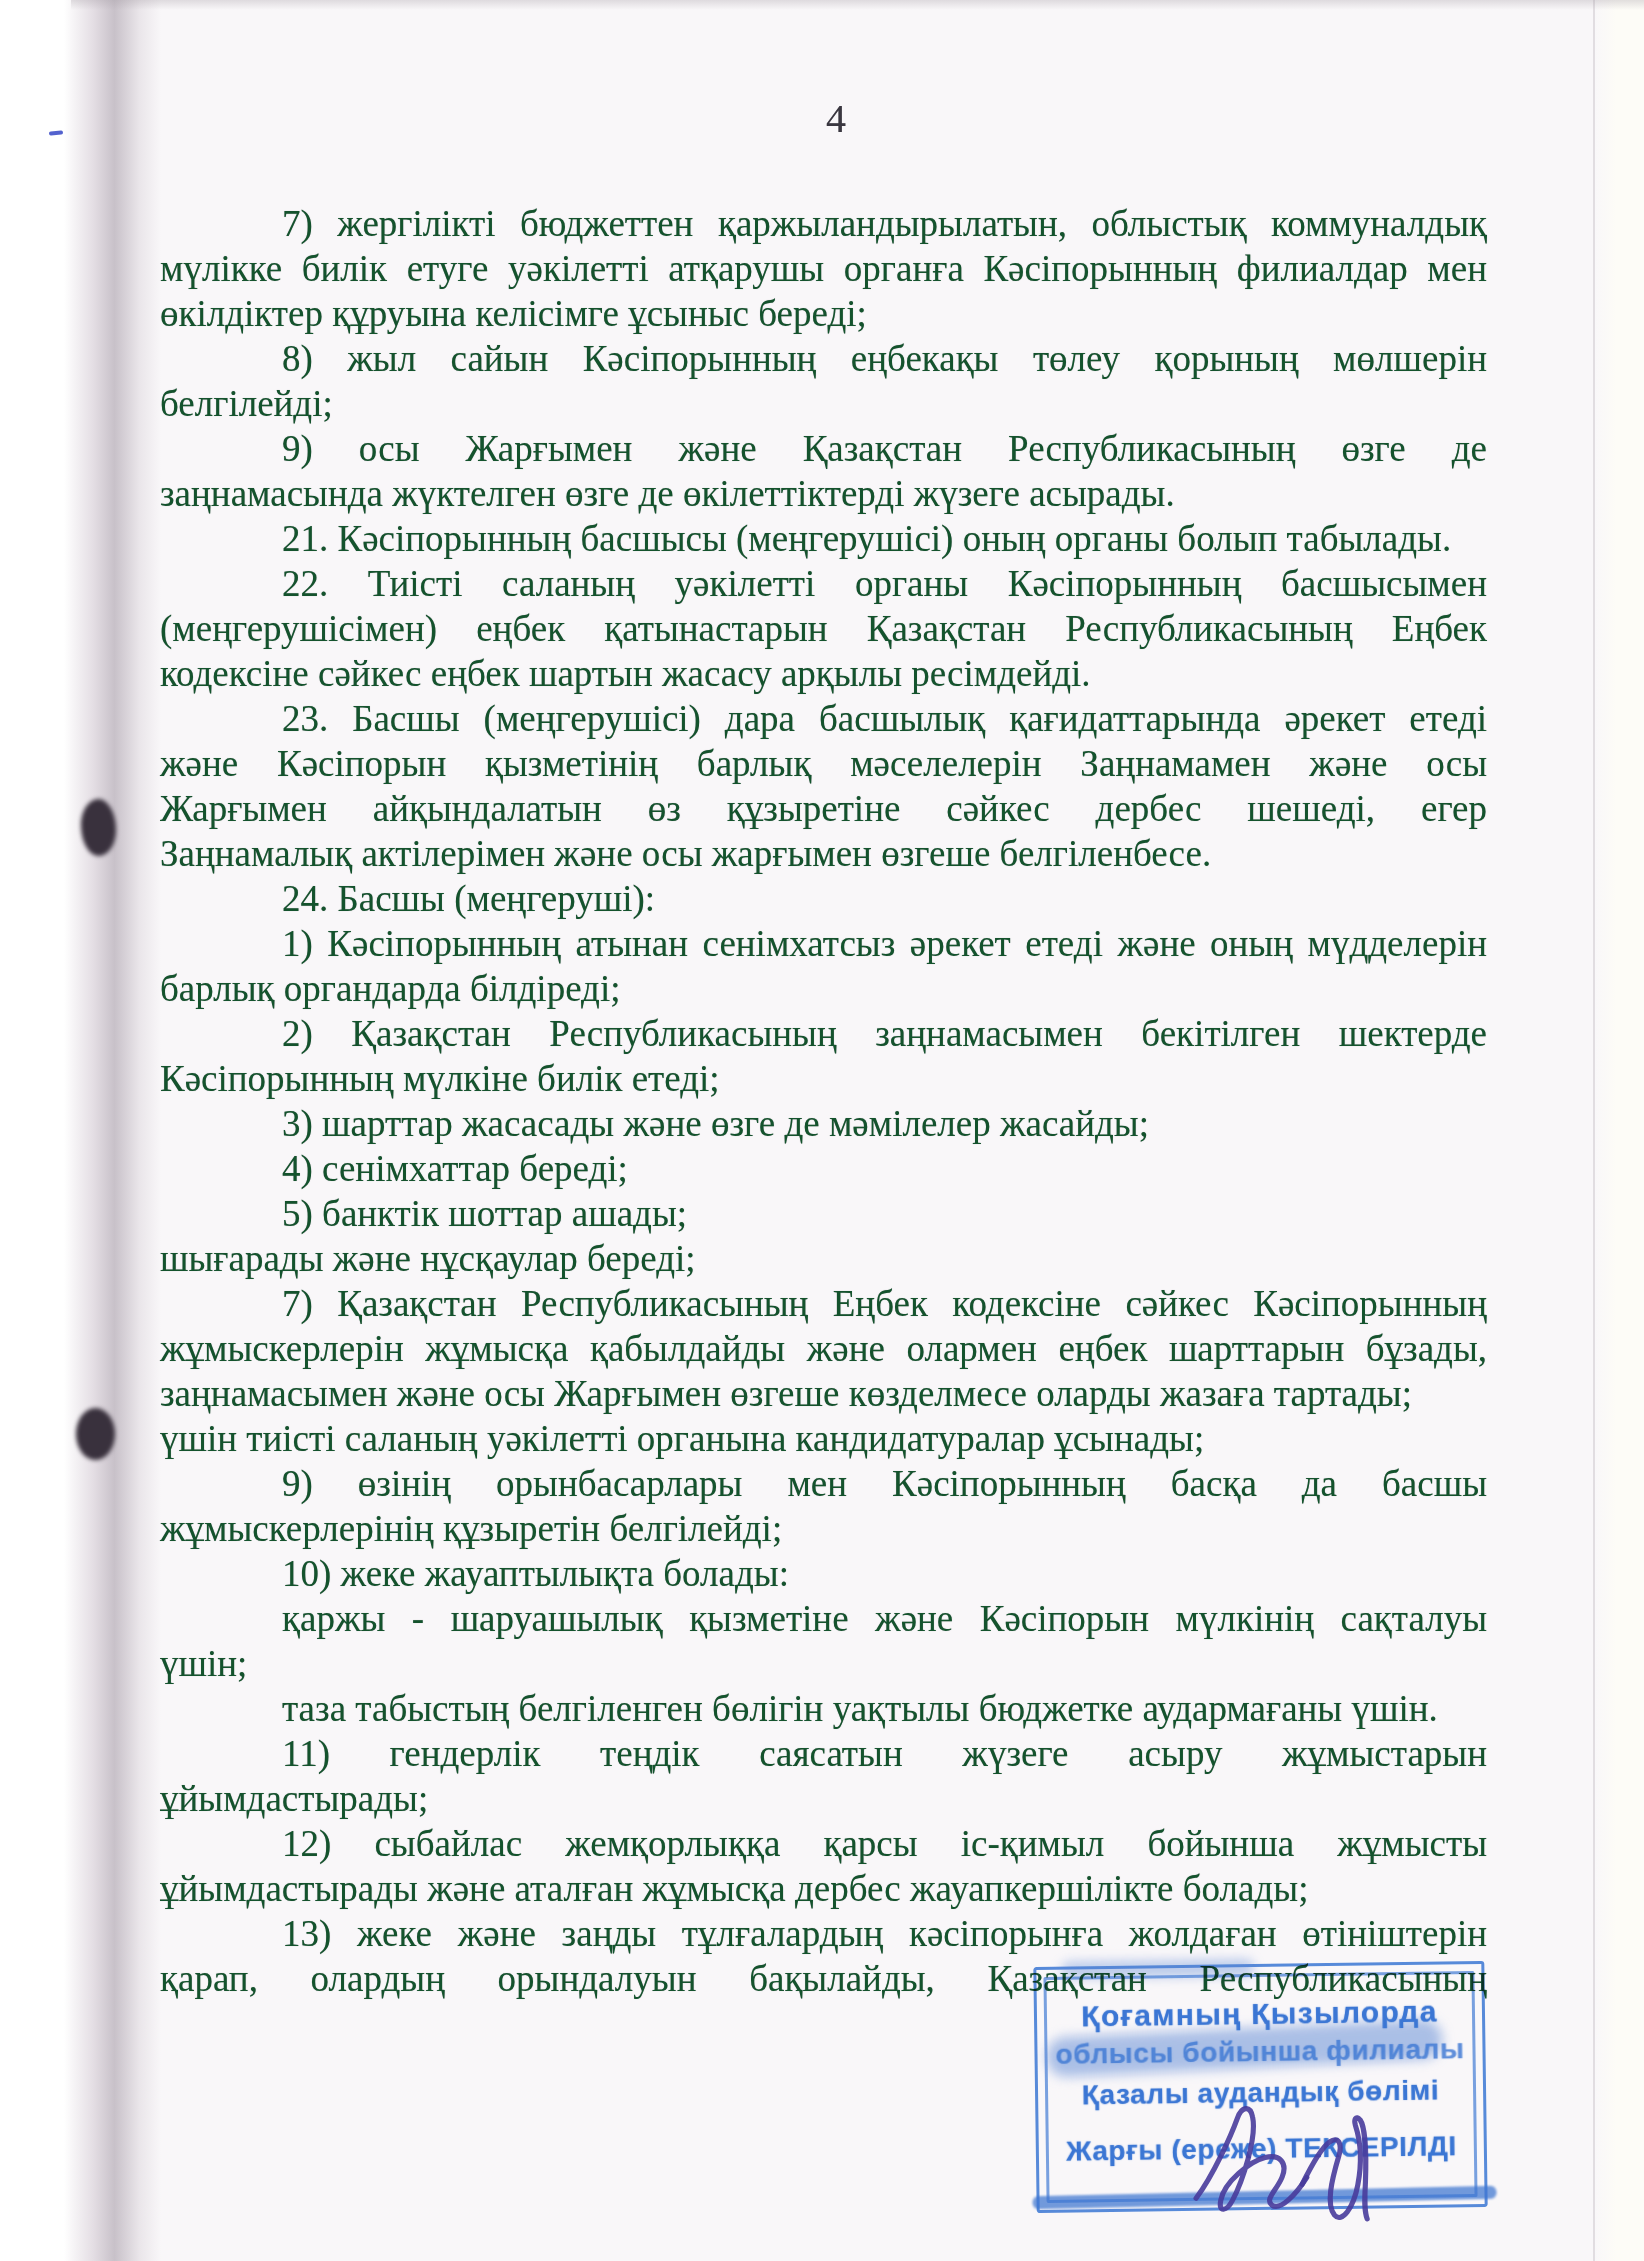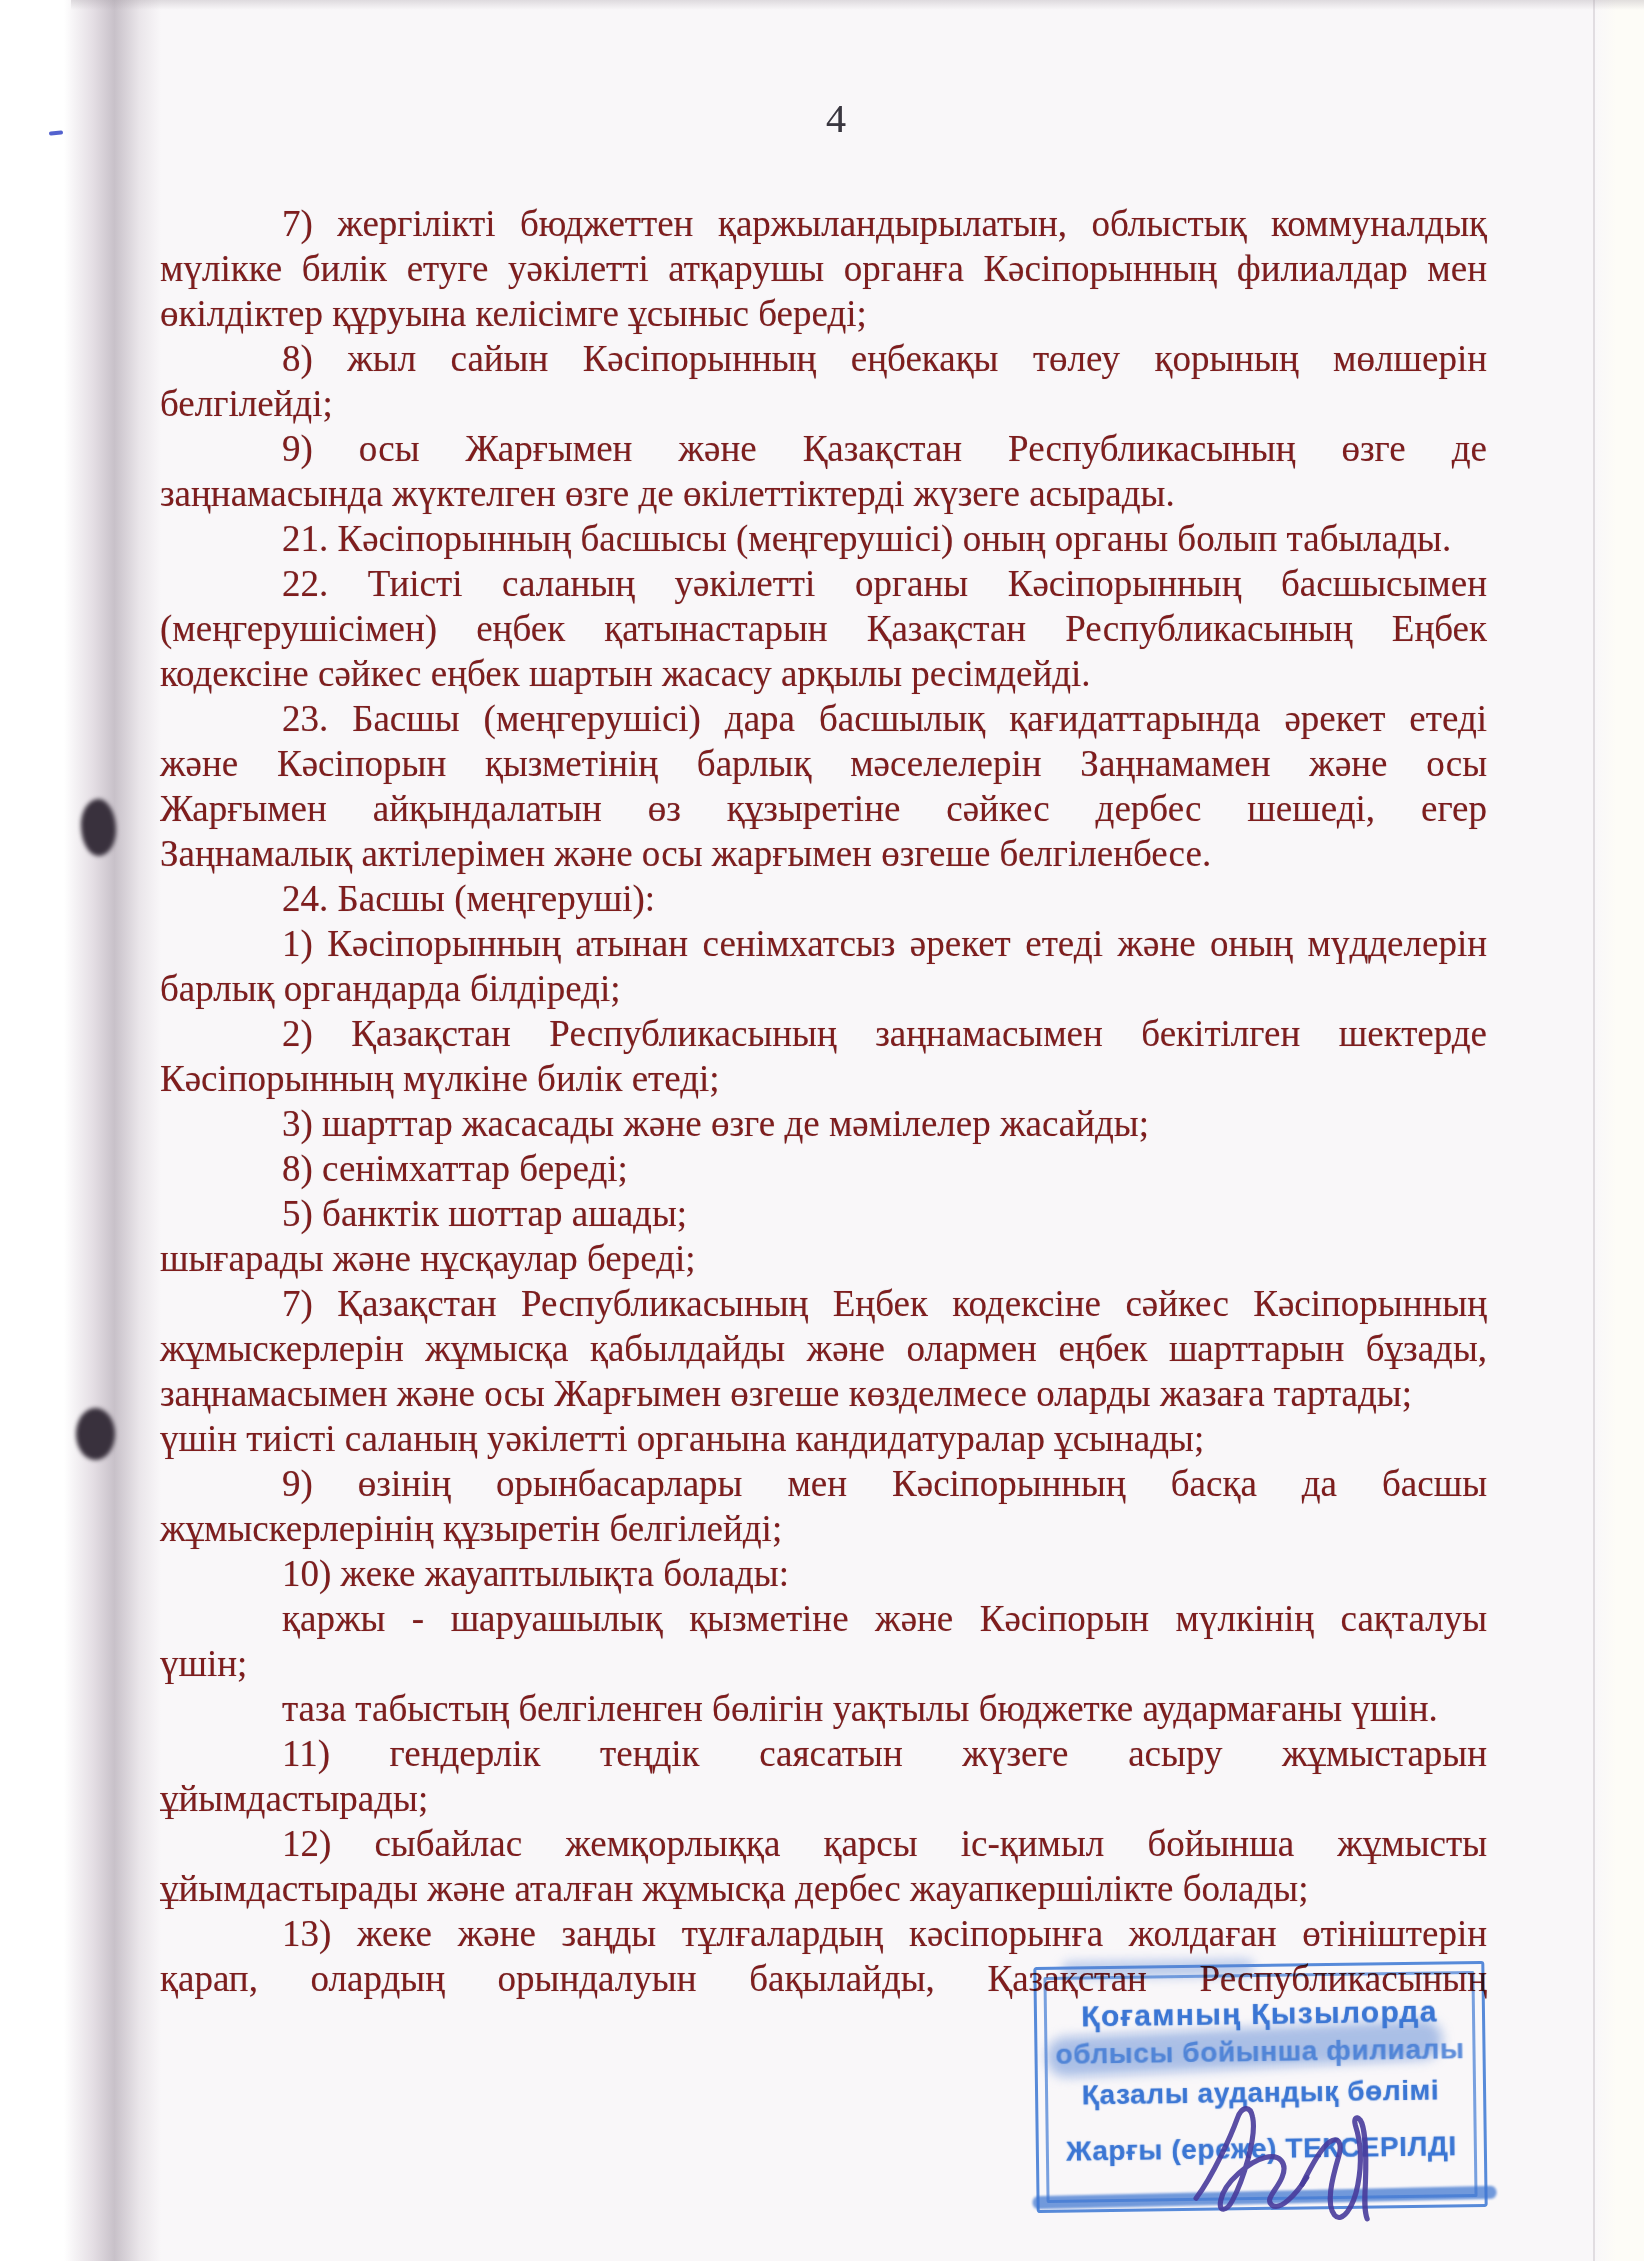--- a/index.html
+++ b/index.html
@@ -20,21 +20,21 @@
   
   .hole{position:absolute;background:#39313d;filter:blur(1.9px);}
   .hole-1{left:81px;top:799px;width:35px;height:57px;border-radius:50% 50% 50% 50%/45% 55% 45% 55%;}
   .hole-2{left:76px;top:1408px;width:39px;height:52px;border-radius:50%;}
   .pen-dash{position:absolute;left:49px;top:131px;width:14px;height:3.9px;background:#3547c6;
     border-radius:1.9px;transform:rotate(-5deg);opacity:.85;}
   
   .page-number{position:absolute;left:781px;top:95px;width:110px;text-align:center;
     font-size:40px;color:#3a3740;text-shadow:0 0 0.6px rgba(58,55,64,.45);}
   
-  .textblock{position:absolute;left:160px;top:201px;width:1327px;color:#7f1d1d;
+  .textblock{position:absolute;left:160px;top:201px;width:1327px;color:#14532d;
     font-size:37px;text-shadow:0 0 0.8px rgba(52,48,57,.42);}
   .textblock .line{height:45px;line-height:45px;white-space:nowrap;}
   .textblock .line.just{white-space:normal;text-align:justify;text-align-last:justify;}
   .textblock .line.ind{padding-left:122px;}
   
   .stamp{position:absolute;left:1035px;top:1964px;width:451px;height:246px;
     transform:rotate(-0.8deg);mix-blend-mode:multiply;
     font-family:"Liberation Sans","DejaVu Sans",sans-serif;font-weight:bold;color:#3c7ad9;}
   .stamp-border-outer{position:absolute;inset:0;border:3.2px solid rgba(60,122,217,.85);border-radius:3.2px;}
   .stamp-border-inner{position:absolute;inset:7px;border:3.2px solid rgba(60,122,217,.68);border-radius:1.9px;}
@@ -84,21 +84,21 @@
       <div class="line ind just">23. Басшы (меңгерушісі) дара басшылық қағидаттарында әрекет етеді</div>
       <div class="line just">және Кәсіпорын қызметінің барлық мәселелерін Заңнамамен және осы</div>
       <div class="line just">Жарғымен айқындалатын өз құзыретіне сәйкес дербес шешеді, егер</div>
       <div class="line">Заңнамалық актілерімен және осы жарғымен өзгеше белгіленбесе.</div>
       <div class="line ind">24. Басшы (меңгеруші):</div>
       <div class="line ind just">1) Кәсіпорынның атынан сенімхатсыз әрекет етеді және оның мүдделерін</div>
       <div class="line">барлық органдарда білдіреді;</div>
       <div class="line ind just">2) Қазақстан Республикасының заңнамасымен бекітілген шектерде</div>
       <div class="line">Кәсіпорынның мүлкіне билік етеді;</div>
       <div class="line ind">3) шарттар жасасады және өзге де мәмілелер жасайды;</div>
-      <div class="line ind">8) сенімхаттар береді;</div>
+      <div class="line ind">4) сенімхаттар береді;</div>
       <div class="line ind">5) банктік шоттар ашады;</div>
       <div class="line">шығарады және нұсқаулар береді;</div>
       <div class="line ind just">7) Қазақстан Республикасының Еңбек кодексіне сәйкес Кәсіпорынның</div>
       <div class="line just">жұмыскерлерін жұмысқа қабылдайды және олармен еңбек шарттарын бұзады,</div>
       <div class="line">заңнамасымен және осы Жарғымен өзгеше көзделмесе оларды жазаға тартады;</div>
       <div class="line">үшін тиісті саланың уәкілетті органына кандидатуралар ұсынады;</div>
       <div class="line ind just">9) өзінің орынбасарлары мен Кәсіпорынның басқа да басшы</div>
       <div class="line">жұмыскерлерінің құзыретін белгілейді;</div>
       <div class="line ind">10) жеке жауаптылықта болады:</div>
       <div class="line ind just">қаржы - шаруашылық қызметіне және Кәсіпорын мүлкінің сақталуы</div>

